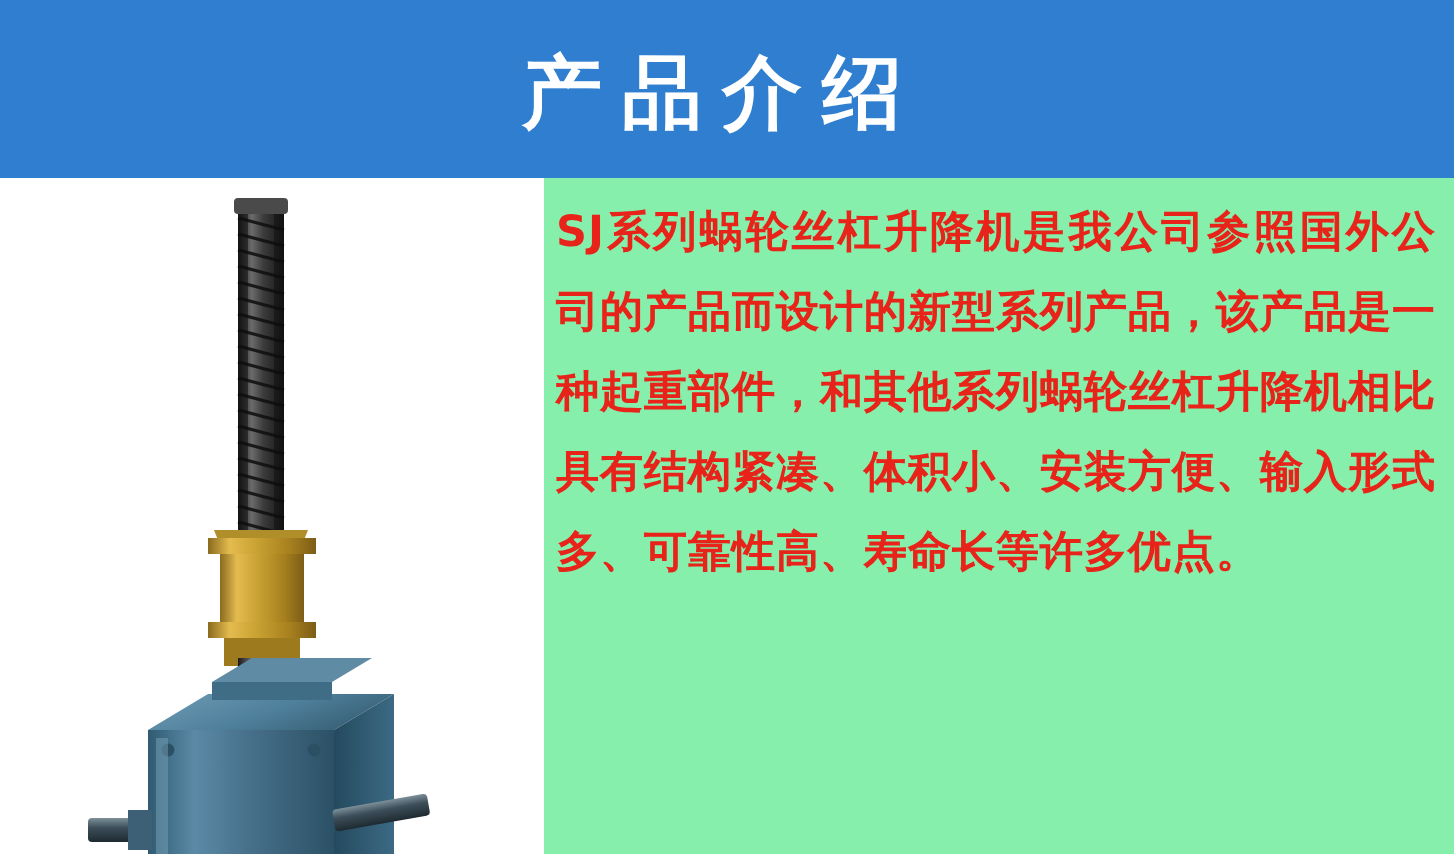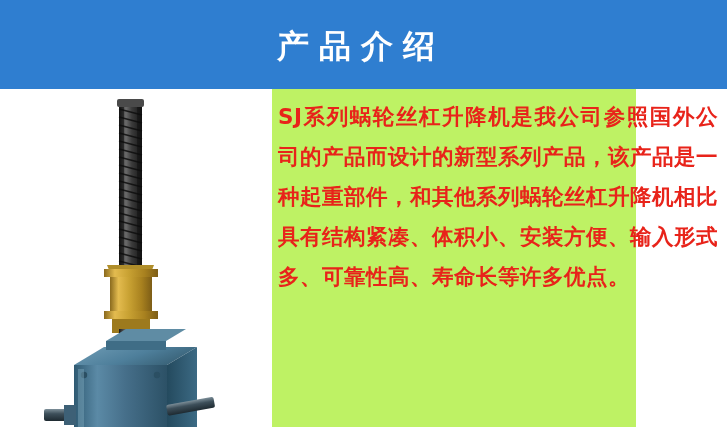--- a/index.html
+++ b/index.html
@@ -29,35 +29,35 @@
     position: absolute;
     left: 0;
     top: 0;
     width: 712px;
     height: 89px;
     display: flex;
     align-items: center;
     justify-content: center;
     color: #ffffff;
     font-family: "DejaVu Sans", "Liberation Sans", sans-serif;
-    font-size: 32px;
+    font-size: 40px;
     font-weight: bold;
     letter-spacing: 10px;
     text-indent: 10px;
     padding-top: 4px;
     box-sizing: border-box;
   }
   
   .body-area {
     position: absolute;
     left: 0;
     top: 89px;
-    width: 636px;
+    width: 727px;
     height: 338px;
-    background: #bef264;
+    background: #86efac;
     text-decoration: underline;
   }
   
   .product-photo {
     position: absolute;
     left: 0px;
     top: 0px;
     width: 272px;
     height: 338px;
     background: #ffffff;

